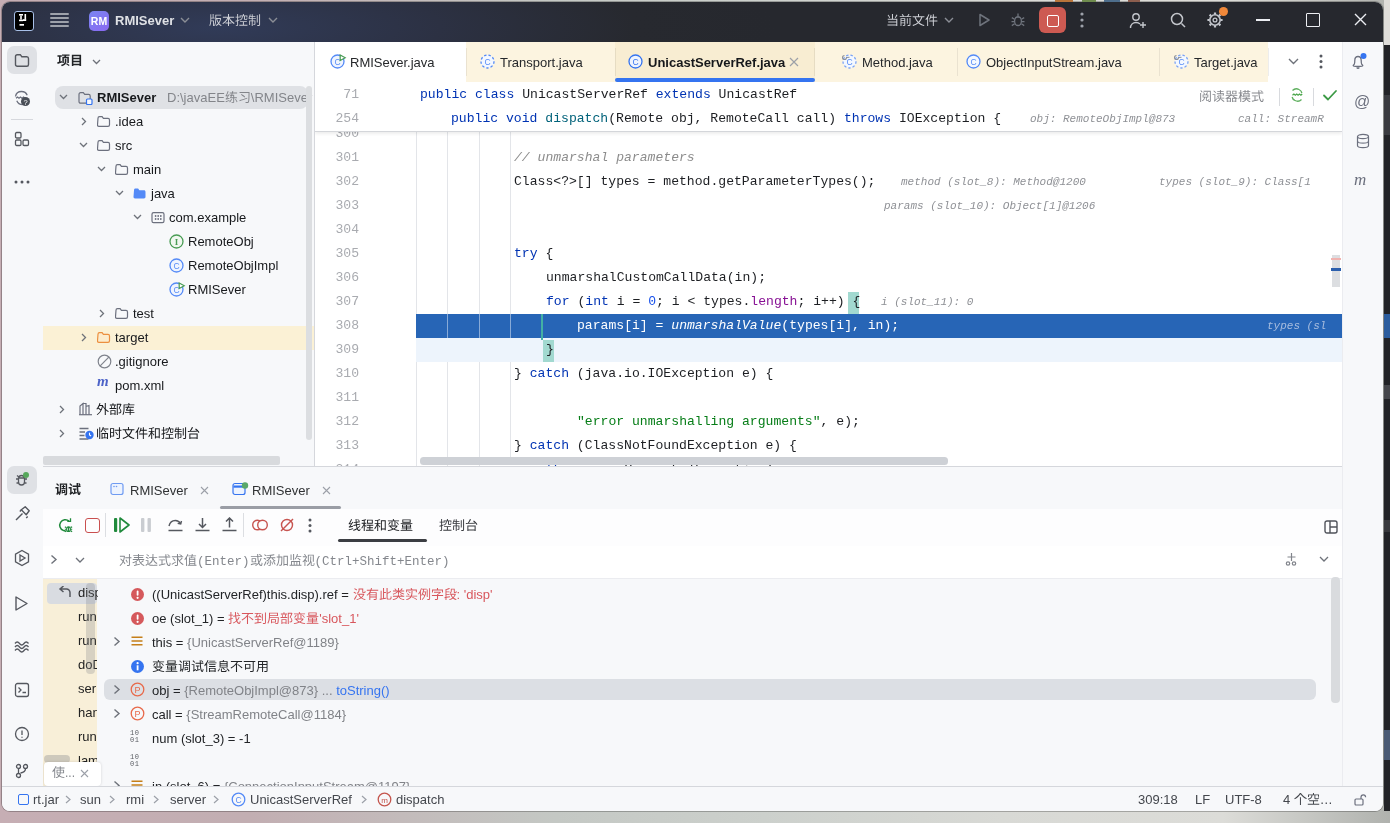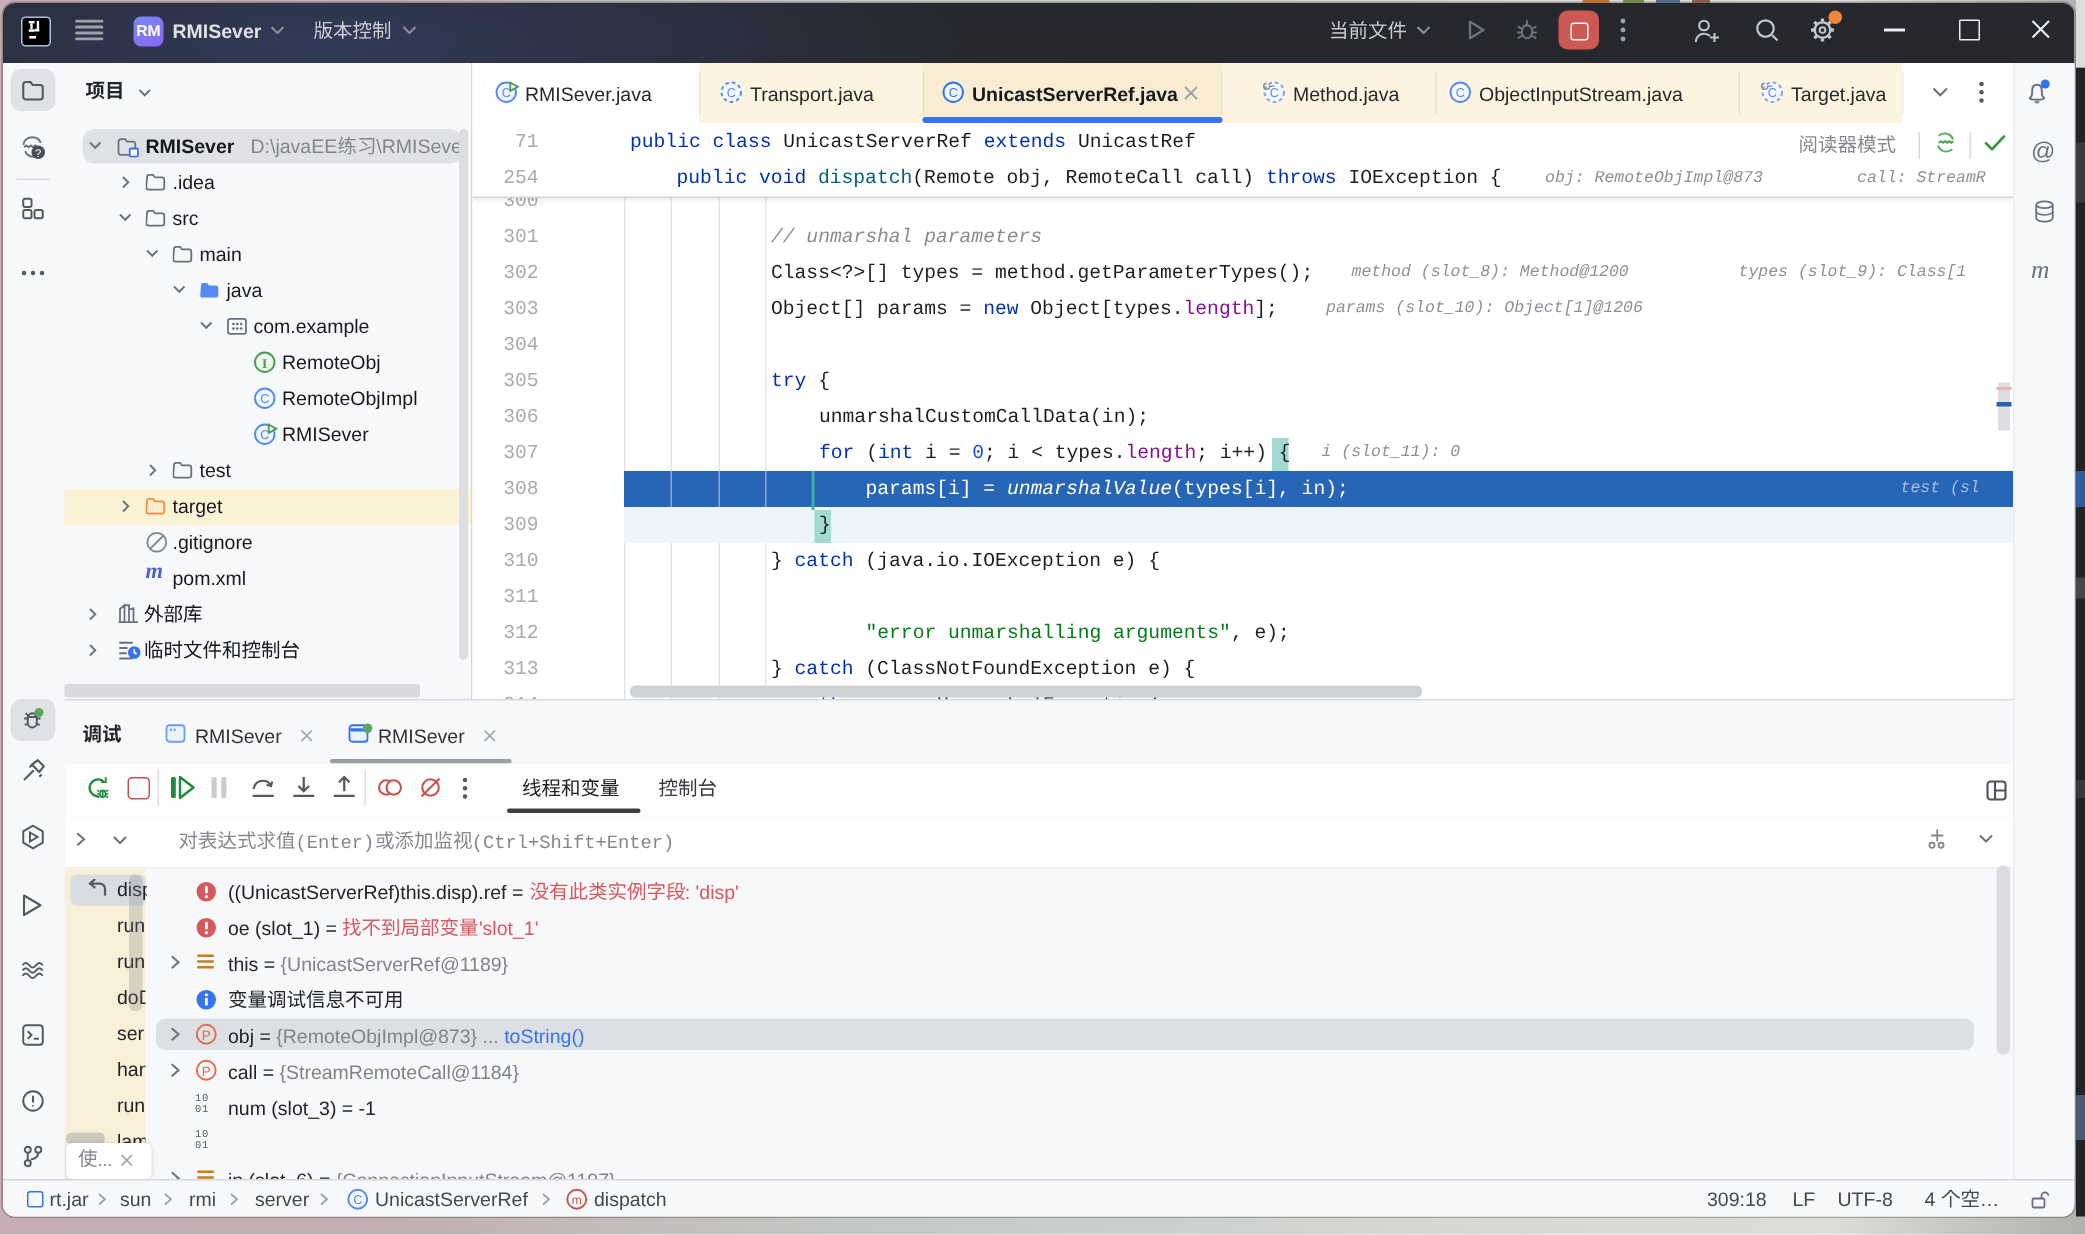--- a/index.html
+++ b/index.html
@@ -548,36 +548,35 @@
  <div class="ln" style="left:0;top:232px">308</div>
  <div class="ln" style="left:0;top:256px">309</div>
  <div class="ln" style="left:0;top:280px">310</div>
  <div class="ln" style="left:0;top:304px">311</div>
  <div class="ln" style="left:0;top:328px">312</div>
  <div class="ln" style="left:0;top:352px">313</div>
  <div class="ln" style="left:0;top:376px">314</div>
 
  <div class="a mono" style="left:199px;top:64px"><span class="c">// unmarshal parameters</span></div>
  <div class="a mono" style="left:199px;top:88px">Class&lt;?&gt;[] types = method.getParameterTypes();</div>
- <div class="a mono" style="left:199px;top:112px">Object[] params = <span class="k">new</span> Object[types.<span class="f">length</span>];</div>
  <div class="a mono" style="left:199px;top:160px"><span class="k">try</span> {</div>
  <div class="a mono" style="left:231px;top:184px">unmarshalCustomCallData(in);</div>
  <div class="a mono" style="left:231px;top:208px"><span class="k">for</span> (<span class="k">int</span> i = <span class="n">0</span>; i &lt; types.<span class="f">length</span>; i++) {</div>
  <div class="a mono" style="left:262px;top:232px;color:#fff">params[i] = <i>unmarshalValue</i>(types[i], in);</div>
  <div class="a mono" style="left:231px;top:256px">}</div>
  <div class="a mono" style="left:199px;top:280px">} <span class="k">catch</span> (java.io.IOException e) {</div>
  <div class="a mono" style="left:262px;top:328px"><span class="s">"error unmarshalling arguments"</span>, e);</div>
  <div class="a mono" style="left:199px;top:352px">} <span class="k">catch</span> (ClassNotFoundException e) {</div>
  <div class="a mono" style="left:231px;top:376px"><span class="k">throw</span> <span class="k">new</span> UnmarshalException(</div>
 
  <div class="a hint" style="left:586px;top:88px">method (slot_8): Method@1200</div>
  <div class="a hint" style="left:844px;top:88px">types (slot_9): Class[1</div>
  <div class="a hint" style="left:569px;top:112px">params (slot_10): Object[1]@1206</div>
  <div class="a hint" style="left:566px;top:208px">i (slot_11): 0</div>
- <div class="a hint" style="left:952px;top:232px;color:#a9bedf">test (sl</div>
+ <div class="a hint" style="left:952px;top:232px;color:#a9bedf">types (sl</div>
 
  <div class="a" style="left:105px;top:375px;width:528px;height:8px;background:#ced1d6;border-radius:3.5px"></div>
 
  <div class="a" style="left:1017px;top:173px;width:8px;height:32px;background:#dcdee1"></div>
  <div class="a" style="left:1016px;top:176px;width:10px;height:2px;background:#f0b3b0"></div>
  <div class="a" style="left:1016px;top:186px;width:10px;height:2.5px;background:#2b5fad"></div>
 
  <div class="a" style="left:0;top:0;width:1027px;height:49px;background:#fff;border-bottom:1px solid #d4d6da;box-shadow:0 2px 3px rgba(0,0,0,.07)"></div>
  <div class="ln" style="left:0;top:1px">71</div>
  <div class="ln" style="left:0;top:25px">254</div>

